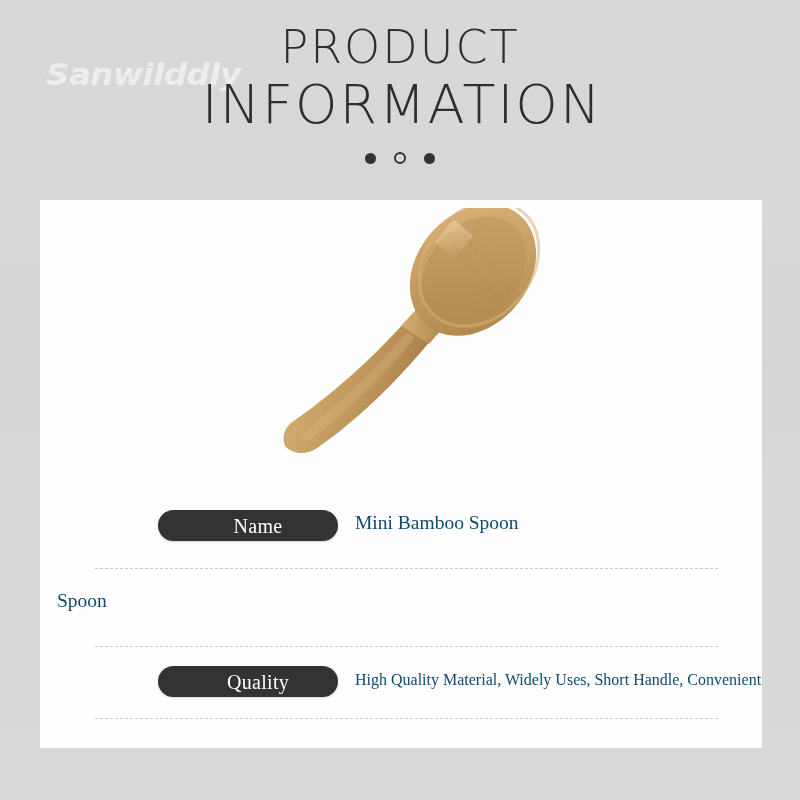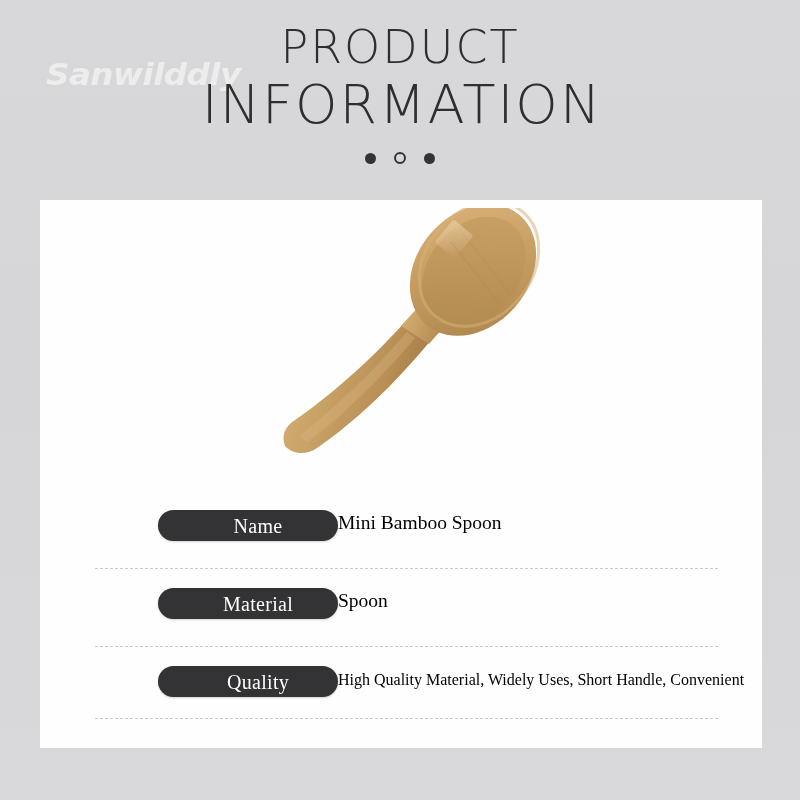--- a/index.html
+++ b/index.html
@@ -150,22 +150,22 @@
   .pill-label {
     color: #ffffff;
     font-family: "Liberation Serif", serif;
     font-size: 20px;
     line-height: 1;
     letter-spacing: 0.3px;
     transform: translateX(10px);
   }
   .spec-value {
     flex: 1;
-    margin-left: 0;
-    color: #000000;
+    margin-left: 17px;
+    color: #0c4a6e;
     font-family: "Liberation Serif", serif;
     font-size: 19.5px;
     line-height: 25px;
   }
   .spec-value.two-line { font-size: 16px; line-height: 27px; }
 
   .divider {
     position: absolute;
     left: 55px;
     width: 623px;
@@ -251,23 +251,20 @@
     <div class="specs">
 
       <div class="spec-row">
         <div class="pill">
           <span class="pill-label">Name</span>
         </div>
         <div class="spec-value">Mini Bamboo Spoon</div>
       </div>
 
       <div class="spec-row">
-        <div class="pill">
-          <span class="pill-label">Material</span>
-        </div>
         <div class="spec-value">Spoon</div>
       </div>
 
       <div class="spec-row tall">
         <div class="pill">
           <span class="pill-label">Quality</span>
         </div>
         <div class="spec-value two-line">High Quality Material, Widely Uses, Short Handle, Convenient</div>
       </div>
 

